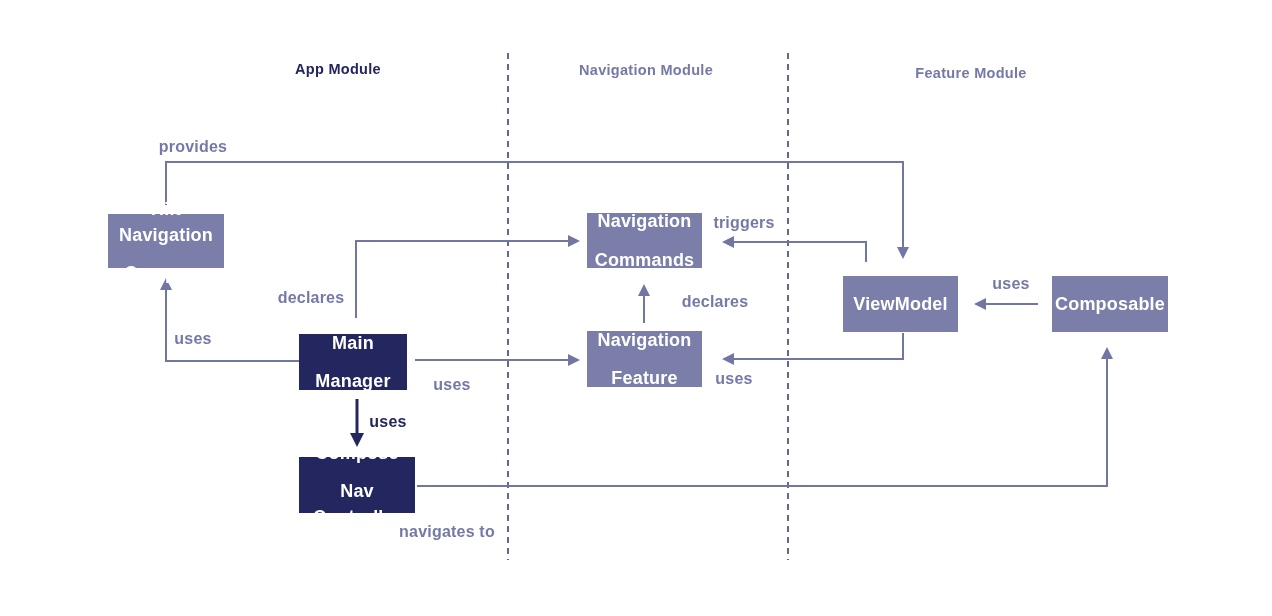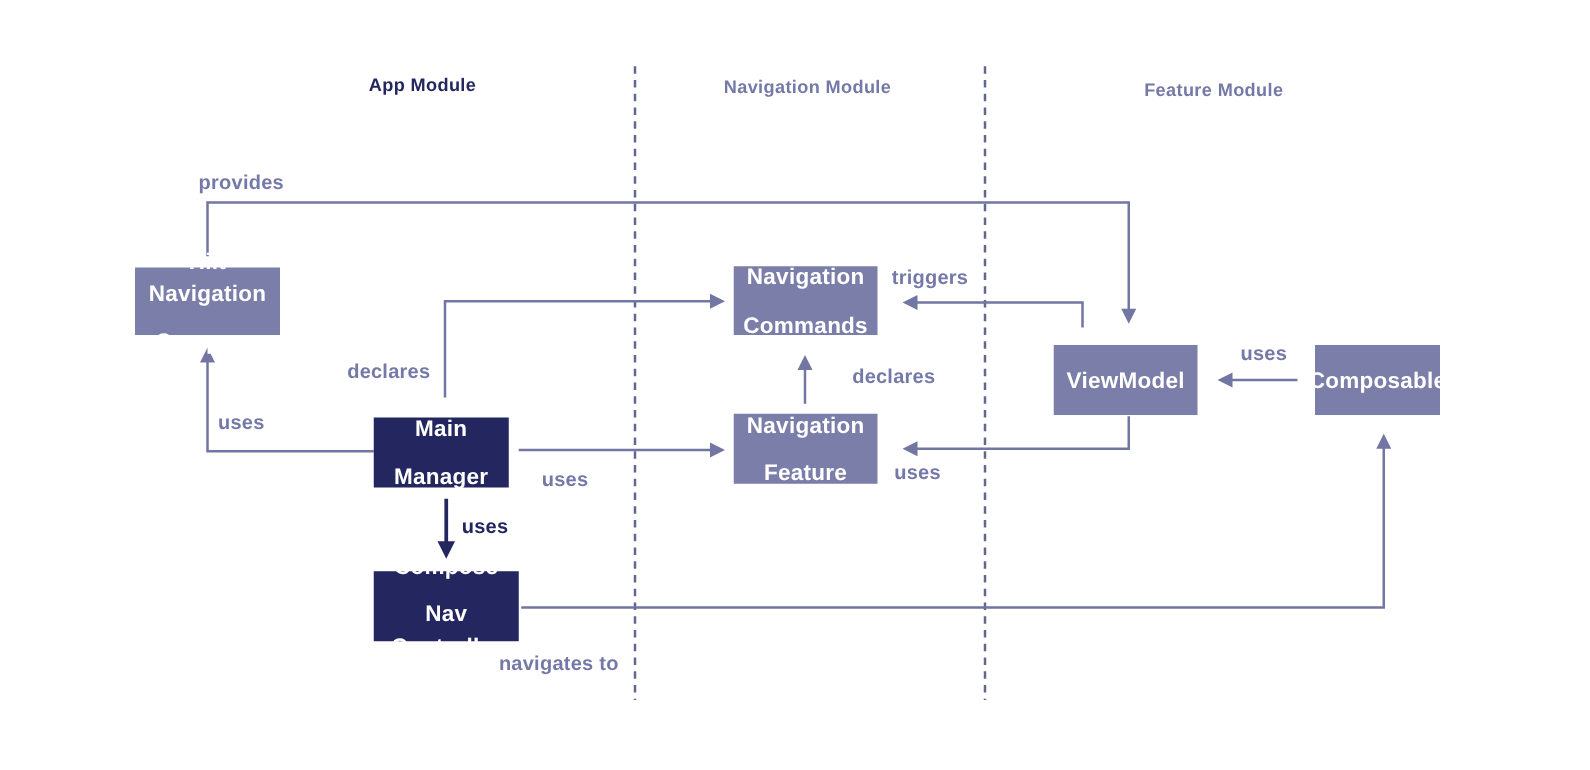--- a/index.html
+++ b/index.html
@@ -123,21 +123,21 @@
 
   <div class="node purple" style="left:587px; top:331px; width:115px; height:56px;">
     <span>Navigation</span>
     <span>Feature</span>
   </div>
 
   <div class="node purple" style="left:843px; top:276px; width:115px; height:56px;">
     <span>ViewModel</span>
   </div>
 
-  <div class="node purple" style="left:1052px; top:276px; width:100px; height:56px;">
+  <div class="node purple" style="left:1052px; top:276px; width:116px; height:56px;">
     <span>Composable</span>
   </div>
 
   <div class="edge-label" style="left:193px; top:147px;">provides</div>
   <div class="edge-label" style="left:193px; top:339px;">uses</div>
   <div class="edge-label" style="left:311px; top:298px;">declares</div>
   <div class="edge-label" style="left:452px; top:385px;">uses</div>
   <div class="edge-label strong" style="left:388px; top:422px;">uses</div>
   <div class="edge-label" style="left:715px; top:302px;">declares</div>
   <div class="edge-label" style="left:744px; top:223px;">triggers</div>

